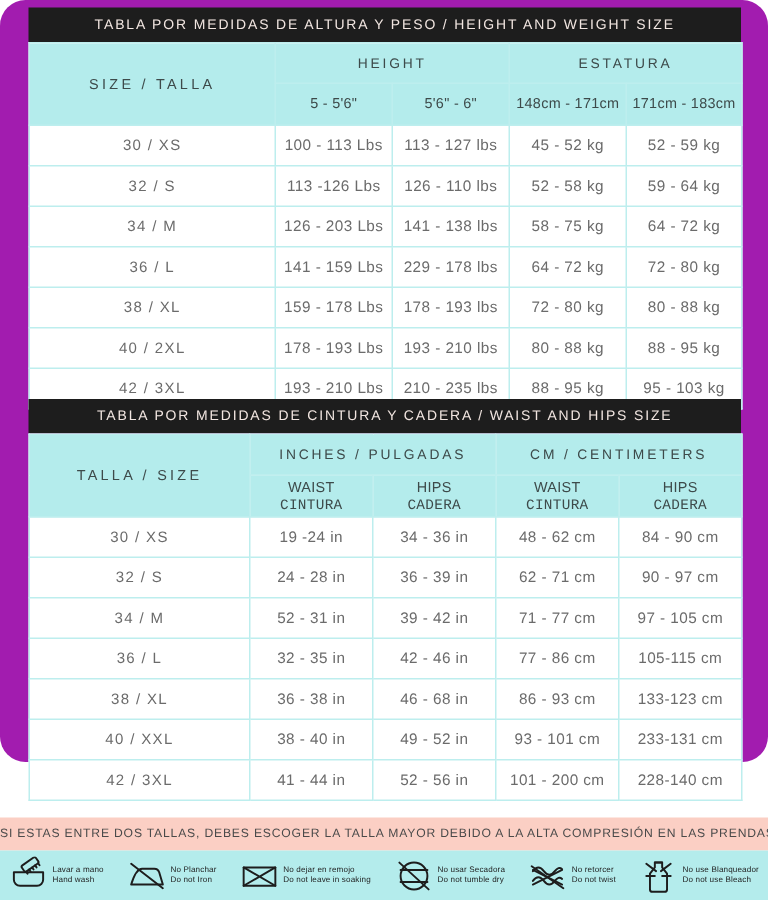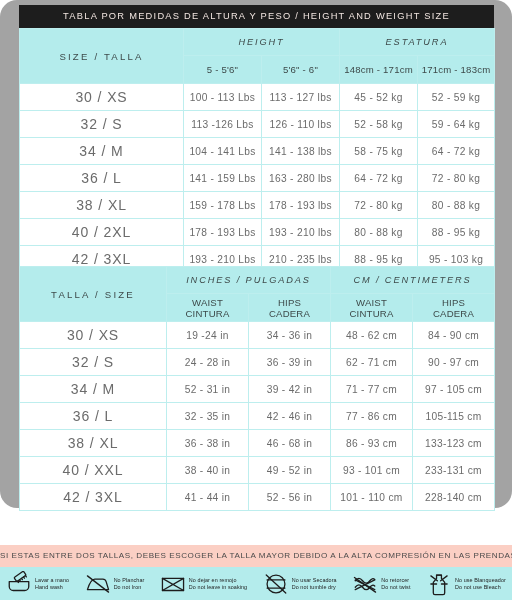--- a/index.html
+++ b/index.html
@@ -12,21 +12,21 @@
     height: 600px;
     overflow: hidden;
     font-family: "Liberation Sans", sans-serif;
     color: #5a5a5a;
   }
 
   .page {
     position: relative;
     width: 512px;
     height: 508px;
-    background: #a3a3a3;
+    background: #a21caf;
     border-radius: 17px;
   }
 
   
   .table-block {
     position: absolute;
     left: 19px;
     width: 475px;
   }
 
@@ -60,47 +60,46 @@
 
   .hd {
     background: #b4ecec;
     color: #3d4a4a;
   }
 
   .hd-group {
     font-size: 9.2px;
     letter-spacing: 1.9px;
     height: 26px;
-    font-style: italic;
   }
 
   .hd-sub {
     font-size: 9.6px;
     letter-spacing: 0.2px;
     height: 27px;
     line-height: 11px;
   }
 
-  .hd-sub .l2 { display: block; }
+  .hd-sub .l2 { display: block; font-family: Liberation Mono, monospace; }
 
   .hd-side {
     font-size: 9.6px;
     letter-spacing: 2.2px;
     height: 53px;
   }
 
   table.sz td.cell {
     font-size: 10.2px;
     height: 26px;
     color: #6b6b6b;
     letter-spacing: 0.3px;
   }
 
   table.sz td.size-cell {
-    font-size: 14px;
+    font-size: 10px;
     color: #6b6b6b;
     letter-spacing: 0.9px;
   }
 
   
   .banner-note {
     position: absolute;
     left: 0;
     width: 512px;
     background: #fbcfc4;
@@ -185,29 +184,29 @@
           </tr>
           <tr>
             <td class="cell size-cell">32  /   S</td>
             <td class="cell">113 -126 Lbs</td>
             <td class="cell">126 - 110 lbs</td>
             <td class="cell">52 - 58 kg</td>
             <td class="cell">59 - 64 kg</td>
           </tr>
           <tr>
             <td class="cell size-cell">34  /  M</td>
-            <td class="cell">104 - 141 Lbs</td>
+            <td class="cell">126 - 203 Lbs</td>
             <td class="cell">141 - 138 lbs</td>
             <td class="cell">58 - 75 kg</td>
             <td class="cell">64 - 72 kg</td>
           </tr>
           <tr>
             <td class="cell size-cell">36  /   L</td>
             <td class="cell">141 - 159 Lbs</td>
-            <td class="cell">163 - 280 lbs</td>
+            <td class="cell">229 - 178 lbs</td>
             <td class="cell">64 - 72 kg</td>
             <td class="cell">72 - 80 kg</td>
           </tr>
           <tr>
             <td class="cell size-cell">38  /  XL</td>
             <td class="cell">159 - 178 Lbs</td>
             <td class="cell">178 - 193 lbs</td>
             <td class="cell">72 - 80 kg</td>
             <td class="cell">80 - 88 kg</td>
           </tr>
@@ -223,20 +222,21 @@
             <td class="cell">193 - 210 Lbs</td>
             <td class="cell">210 - 235 lbs</td>
             <td class="cell">88 - 95 kg</td>
             <td class="cell">95 - 103 kg</td>
           </tr>
         </tbody>
     </table>
   </div>
 
   <div class="table-block" id="block2" style="top:266px;">
+    <div class="bar-title">TABLA POR MEDIDAS DE CINTURA Y CADERA / WAIST AND HIPS SIZE</div>
     <table class="sz" id="t2">
       <colgroup>
         <col style="width:147px">
           <col style="width:82px">
           <col style="width:82px">
           <col style="width:82px">
           <col style="width:82px">
       </colgroup>
       <tbody id="t2body">
           <tr>
@@ -289,21 +289,21 @@
             <td class="cell size-cell">40 / XXL</td>
             <td class="cell">38 - 40 in</td>
             <td class="cell">49 - 52 in</td>
             <td class="cell">93 - 101 cm</td>
             <td class="cell">233-131 cm</td>
           </tr>
           <tr>
             <td class="cell size-cell">42 / 3XL</td>
             <td class="cell">41 - 44 in</td>
             <td class="cell">52 - 56 in</td>
-            <td class="cell">101 - 110 cm</td>
+            <td class="cell">101 - 200 cm</td>
             <td class="cell">228-140 cm</td>
           </tr>
         </tbody>
     </table>
   </div>
 
   <div class="banner-note" style="top:545px;">SI ESTAS ENTRE DOS TALLAS, DEBES ESCOGER LA TALLA MAYOR DEBIDO A LA ALTA COMPRESIÓN EN LAS PRENDAS</div>
 
   <div class="care-strip" id="care-strip" style="top:567px;height:33px;">
       <div class="care-item">

